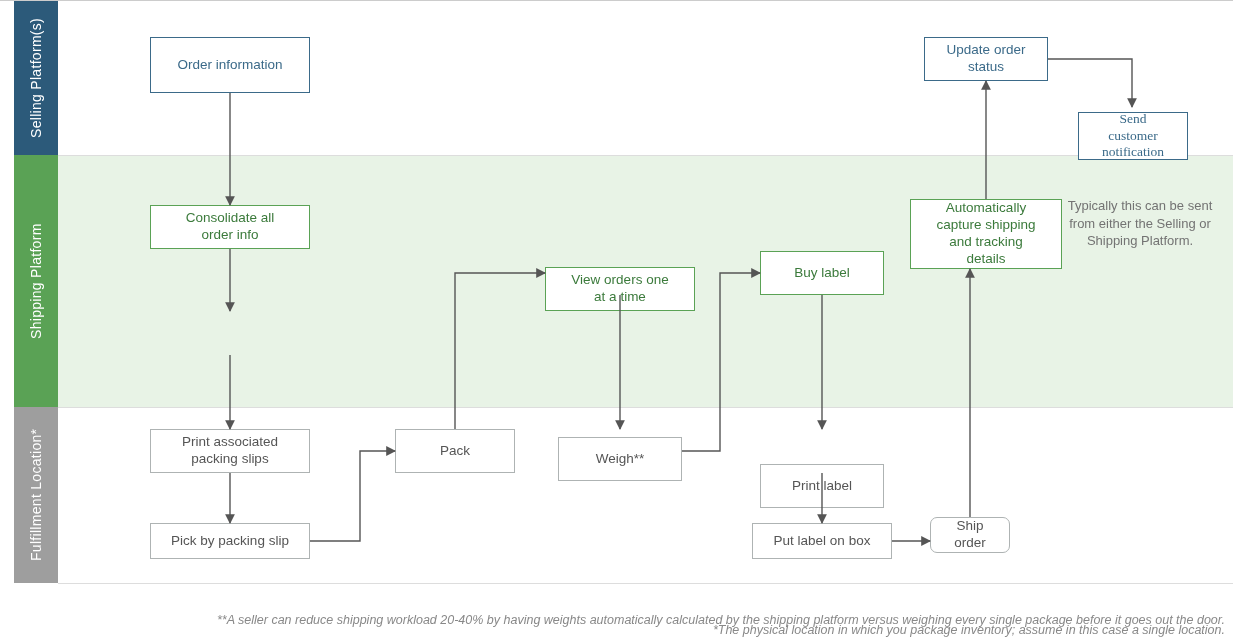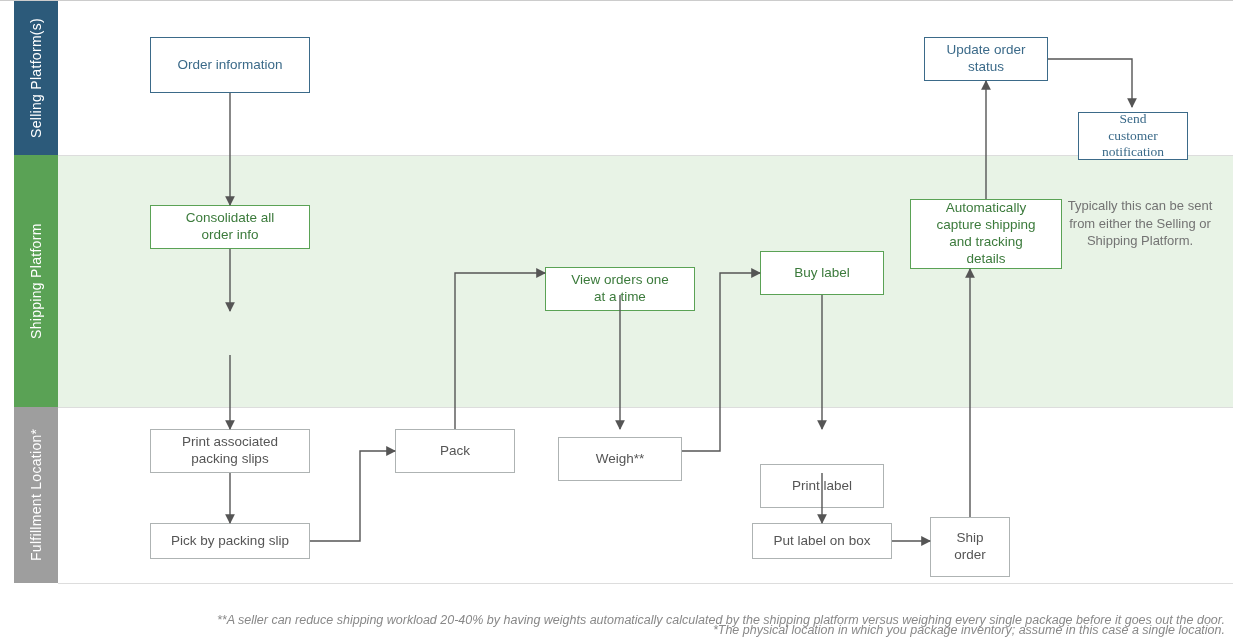--- a/index.html
+++ b/index.html
@@ -114,21 +114,21 @@
   <div class="box blue" style="left:150px; top:36px;  width:160px; height:56px;">Order information</div>
   <div class="box green" style="left:150px; top:204px; width:160px; height:44px;">Consolidate all order info</div>
   <div class="box gray" style="left:150px; top:428px; width:160px; height:44px;">Print associated packing slips</div>
   <div class="box gray" style="left:150px; top:522px; width:160px; height:36px;">Pick by packing slip</div>
   <div class="box gray" style="left:395px; top:428px; width:120px; height:44px;">Pack</div>
   <div class="box green" style="left:545px; top:250px; width:150px; height:44px;margin-top:16px;">View orders one at a time</div>
   <div class="box gray" style="left:558px; top:428px; width:124px; height:44px;margin-top:8px;">Weigh**</div>
   <div class="box green" style="left:760px; top:250px; width:124px; height:44px;">Buy label</div>
   <div class="box gray" style="left:760px; top:428px; width:124px; height:44px;margin-top:35px;">Print label</div>
   <div class="box gray" style="left:752px; top:522px; width:140px; height:36px;">Put label on box</div>
-  <div class="box gray" style="left:930px; top:516px; width:80px;  height:60px;">Ship order</div>
+  <div class="box gray" style="left:930px; top:516px; width:80px;  height:36px;border-radius:7px;">Ship order</div>
   <div class="box green" style="left:910px; top:198px; width:152px; height:70px;">Automatically capture shipping and tracking details</div>
   <div class="box blue" style="left:924px; top:36px;  width:124px; height:44px;">Update order status</div>
   <div class="box blue" style="left:1078px;top:111px; width:110px; height:48px;font-family:Liberation Serif, serif;">Send customer notification</div>
 
   <div class="note" style="left:1060px; top:196px; width:160px;">Typically this can be sent from either the Selling or Shipping Platform.</div>
 
   <div class="footnote" style="top:622px;font-style:italic;">*The physical location in which you package inventory; assume in this case a single location.</div>
   <div class="footnote" style="top:612px;">**A seller can reduce shipping workload 20-40% by having weights automatically calculated by the shipping platform versus weighing every single package before it goes out the door.</div>
 
   <svg class="arrows">

